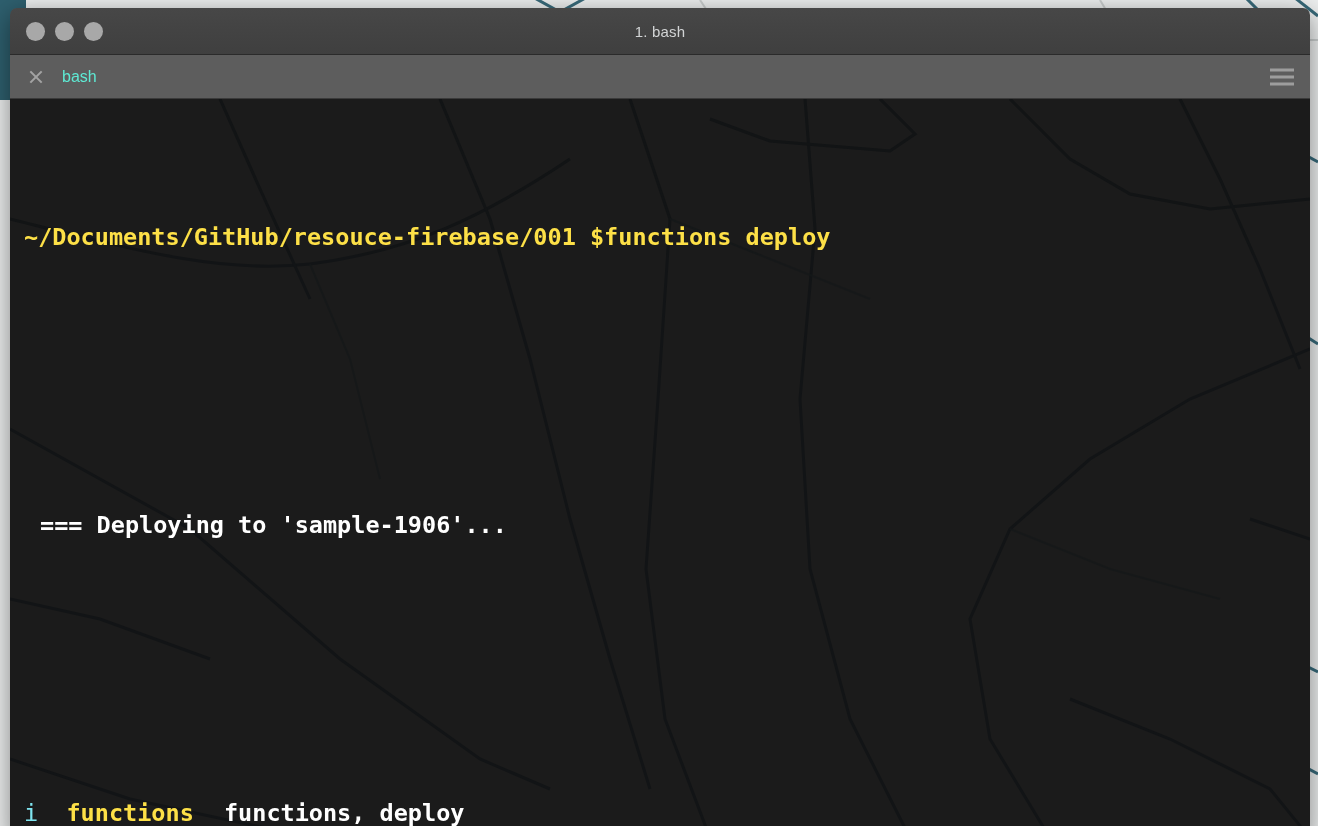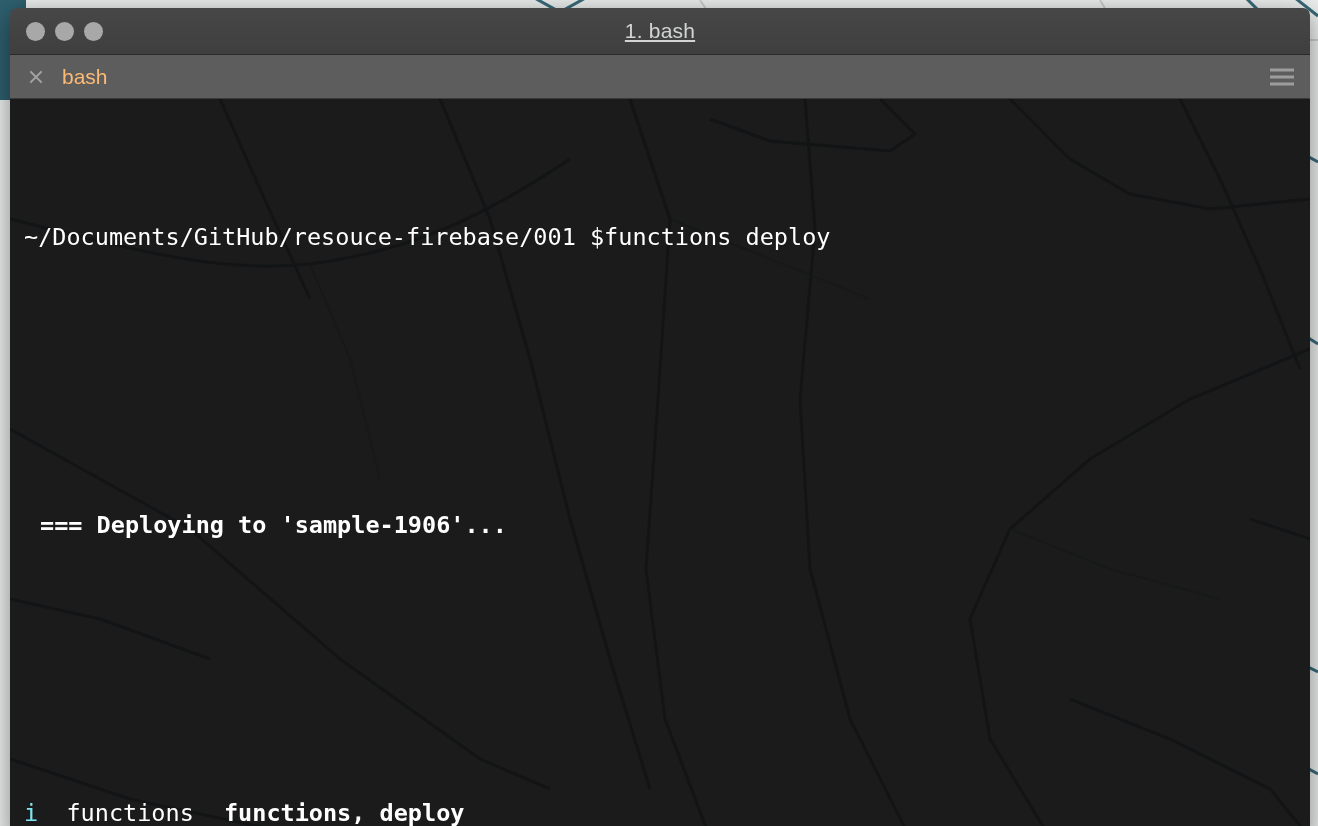--- a/index.html
+++ b/index.html
@@ -51,24 +51,23 @@
   }
   .light {
     width: 19px; height: 19px; border-radius: 50%;
     background: #a8a8a8;
   }
   #window-title {
     position: absolute; left: 0; right: 0; top: 0; bottom: 0;
     display: flex; align-items: center; justify-content: center;
     color: #d2d4d5;
     font-family: "Liberation Sans", sans-serif;
-    font-size: 21px;
+    font-size: 15px;
     letter-spacing: .2px;
     pointer-events: none;
-    text-decoration: underline;
   }
 
   
   #tabbar {
     height: 44px;
     background: #5d5d5d;
     display: flex; align-items: center;
     border-bottom: 1px solid #3a3a3a;
     position: relative;
   }
@@ -83,23 +82,23 @@
     opacity: .62;
   }
   #close-icon::before, #close-icon::after {
     content: ""; position: absolute;
     left: 0; top: 7px; width: 16px; height: 2px;
     background: #cfcfcf;
   }
   #close-icon::before { transform: rotate(45deg); }
   #close-icon::after  { transform: rotate(-45deg); }
   #tab-label {
-    color: #fdba74;
+    color: #5eead4;
     font-family: "Liberation Sans", sans-serif;
-    font-size: 21px;
+    font-size: 16px;
   }
   #hamburger-icon {
     position: absolute; right: 16px; top: 50%;
     transform: translateY(-50%);
     width: 24px; height: 17px;
     display: flex; flex-direction: column; justify-content: space-between;
   }
   #hamburger-icon span {
     display: block; height: 3px; width: 100%;
     background: #9d9d9d;
@@ -118,21 +117,21 @@
     padding: 12px 14px 0 14px;
     font-family: "DejaVu Sans Mono", monospace;
     font-size: 23.5px;
     line-height: 36px;
     color: #d3d3d3;
     white-space: pre-wrap;
     word-break: break-all;
   }
   .line { min-height: 36px; }
   .blank { height: 36px; }
-  .c-dim    { color: #ffffff; }
+  .c-dim    { color: #fde047; font-weight: bold; }
   .c-cyan   { color: #7fe5f0; }
   .bold     { font-weight: bold; color: #ffffff; margin-left: 16px; }
 </style>
 </head>
 <body>
 
 <div id="desktop">
   <svg width="1318" height="826" viewBox="0 0 1318 826">
     <rect x="0" y="0" width="1318" height="826" fill="#eceeee"></rect>
     <g stroke="#2e6273" stroke-width="3" fill="none" opacity=".95">

